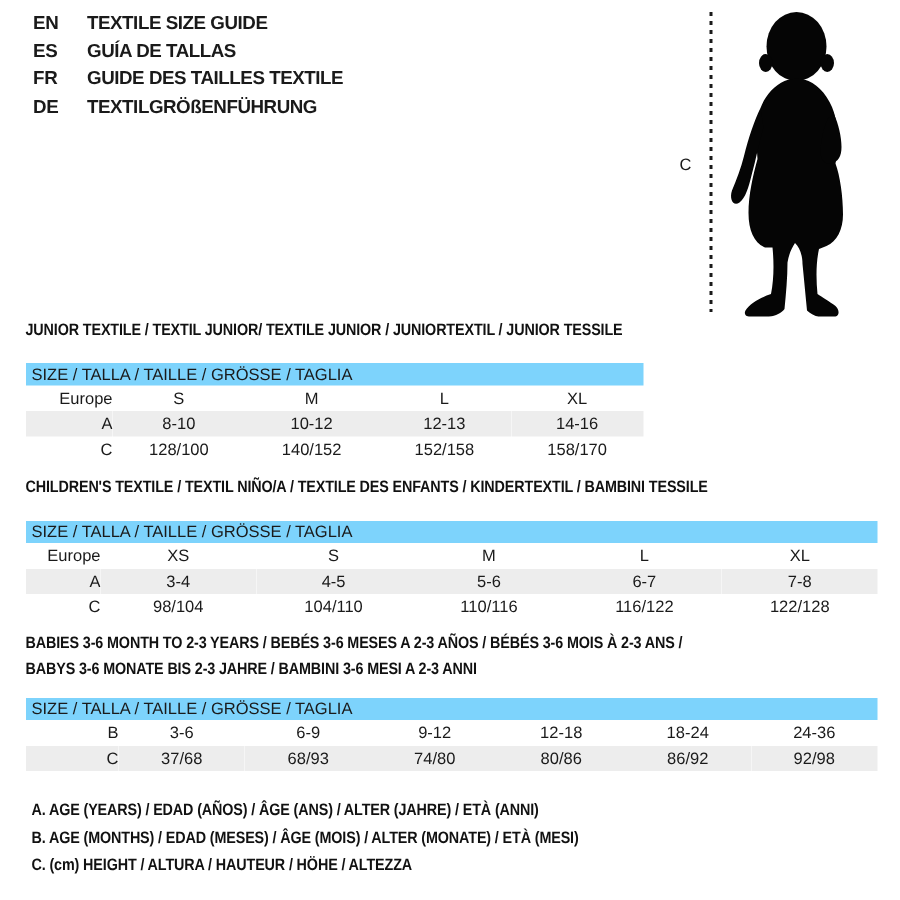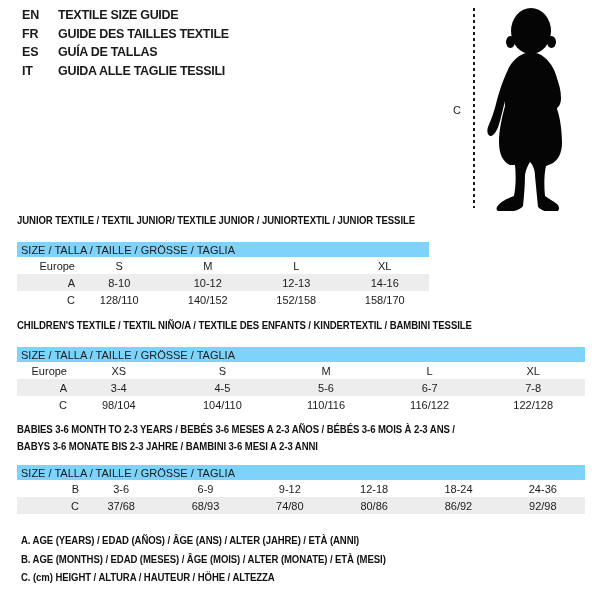--- a/index.html
+++ b/index.html
@@ -53,30 +53,30 @@
 <body>
 
 <div class="canvas">
 
   <div class="lang-block">
     <div class="lang-row">
       <span class="lang-code">EN</span>
       <span class="lang-label">TEXTILE SIZE GUIDE</span>
     </div>
     <div class="lang-row">
+      <span class="lang-code">ES</span>
+      <span class="lang-label">GUÍA DE TALLAS</span>
+    </div>
+    <div class="lang-row">
       <span class="lang-code">FR</span>
       <span class="lang-label">GUIDE DES TAILLES TEXTILE</span>
     </div>
     <div class="lang-row">
-      <span class="lang-code">ES</span>
-      <span class="lang-label">GUÍA DE TALLAS</span>
-    </div>
-    <div class="lang-row">
-      <span class="lang-code">IT</span>
-      <span class="lang-label">GUIDA ALLE TAGLIE TESSILI</span>
+      <span class="lang-code">DE</span>
+      <span class="lang-label">TEXTILGRÖßENFÜHRUNG</span>
     </div>
   </div>
 
   <div class="measure-line"></div>
   <div class="measure-label">C</div>
   <svg class="silhouette" width="96" height="206" viewBox="0 0 96 206" xmlns="http://www.w3.org/2000/svg">
     <g fill="#050505">
       <ellipse cx="49" cy="26" rx="20" ry="23"></ellipse>
       <ellipse cx="28.5" cy="37" rx="4.5" ry="6"></ellipse>
       <ellipse cx="69.5" cy="37" rx="4.5" ry="6"></ellipse>
@@ -118,21 +118,21 @@
     </tr>
     <tr class="alt">
       <td class="lbl">A</td>
       <td>8-10</td>
       <td>10-12</td>
       <td>12-13</td>
       <td>14-16</td>
     </tr>
     <tr>
       <td class="lbl">C</td>
-      <td>128/110</td>
+      <td>128/100</td>
       <td>140/152</td>
       <td>152/158</td>
       <td>158/170</td>
     </tr>
   </tbody>
     </table>
 
   <div class="tbl-title t2-title">CHILDREN'S TEXTILE / TEXTIL NIÑO/A / TEXTILE DES ENFANTS / KINDERTEXTIL / BAMBINI TESSILE</div>
   <table class="tbl t2">
     <colgroup>

